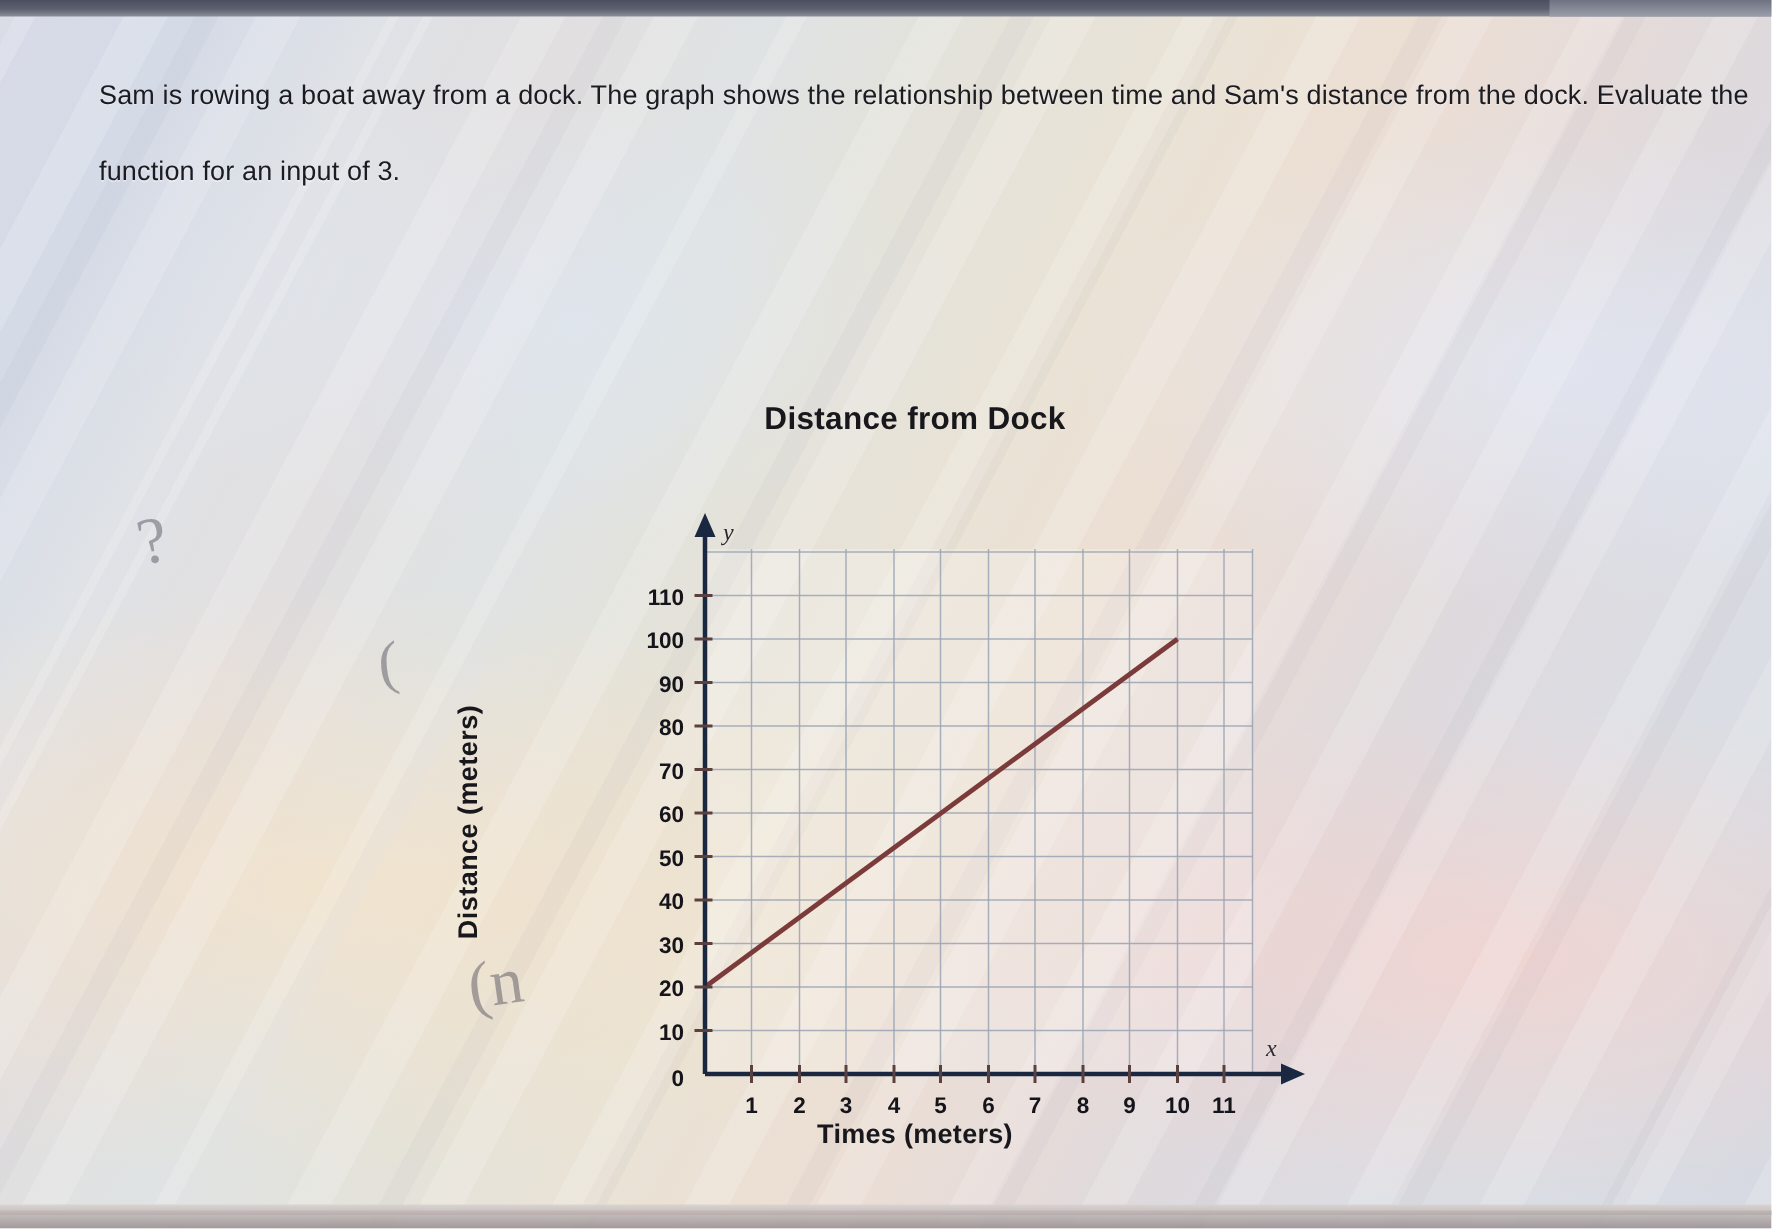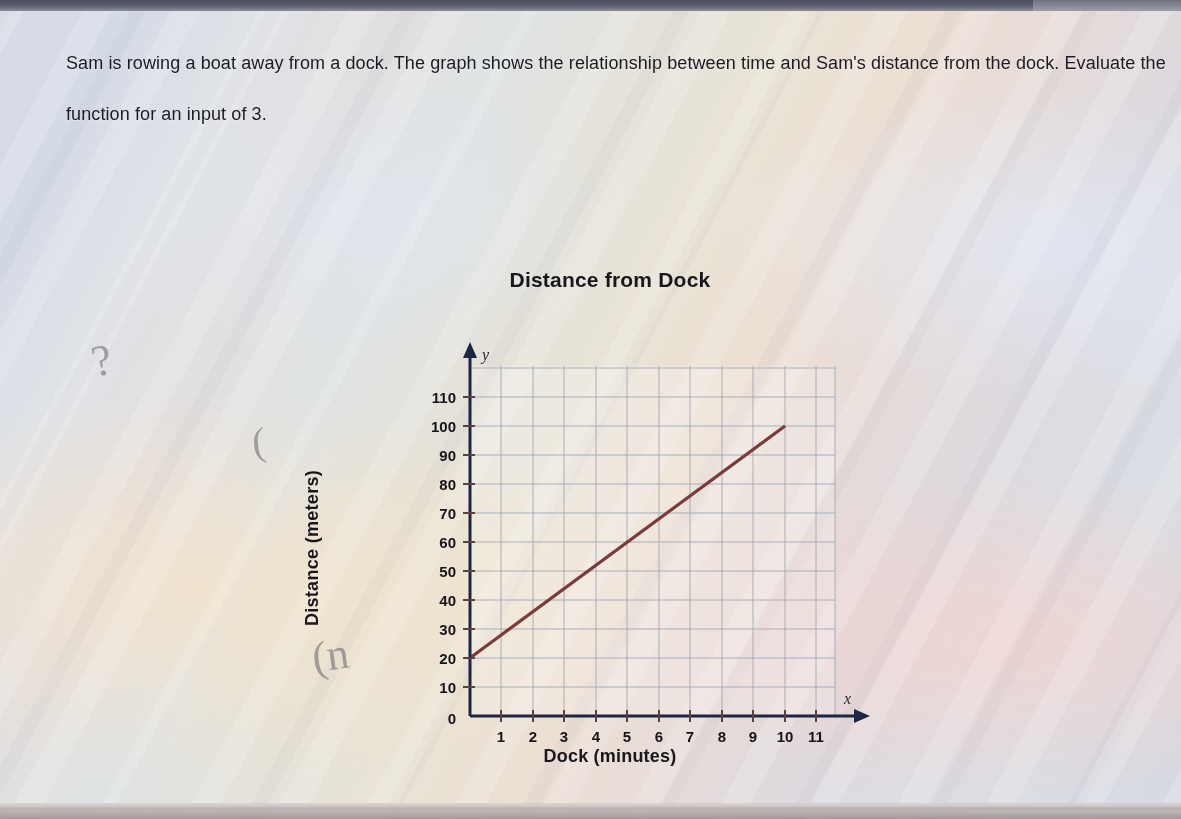--- a/index.html
+++ b/index.html
@@ -166,21 +166,21 @@
   <div class="top-bar-right"></div>
 
   <div class="question">Sam is rowing a boat away from a dock. The graph shows the relationship between time and Sam's distance from the dock. Evaluate the function for an input of 3.</div>
 
   <div class="chart-wrap">
 
     <div class="chart-title">Distance from Dock</div>
 
     <div class="y-axis-label">Distance (meters)</div>
 
-    <div class="x-axis-label">Dock (minutes)</div>
+    <div class="x-axis-label">Times (meters)</div>
 
     <svg class="plot" viewBox="0 0 560 440">
 
       <rect x="140" y="60" width="365" height="350" fill="rgba(255,255,255,0.22)"></rect>
 
       <g>
         <line class="gridline" x1="171" y1="60" x2="171" y2="410"></line>
         <line class="gridline" x1="203" y1="60" x2="203" y2="410"></line>
         <line class="gridline" x1="234" y1="60" x2="234" y2="410"></line>
         <line class="gridline" x1="266" y1="60" x2="266" y2="410"></line>

